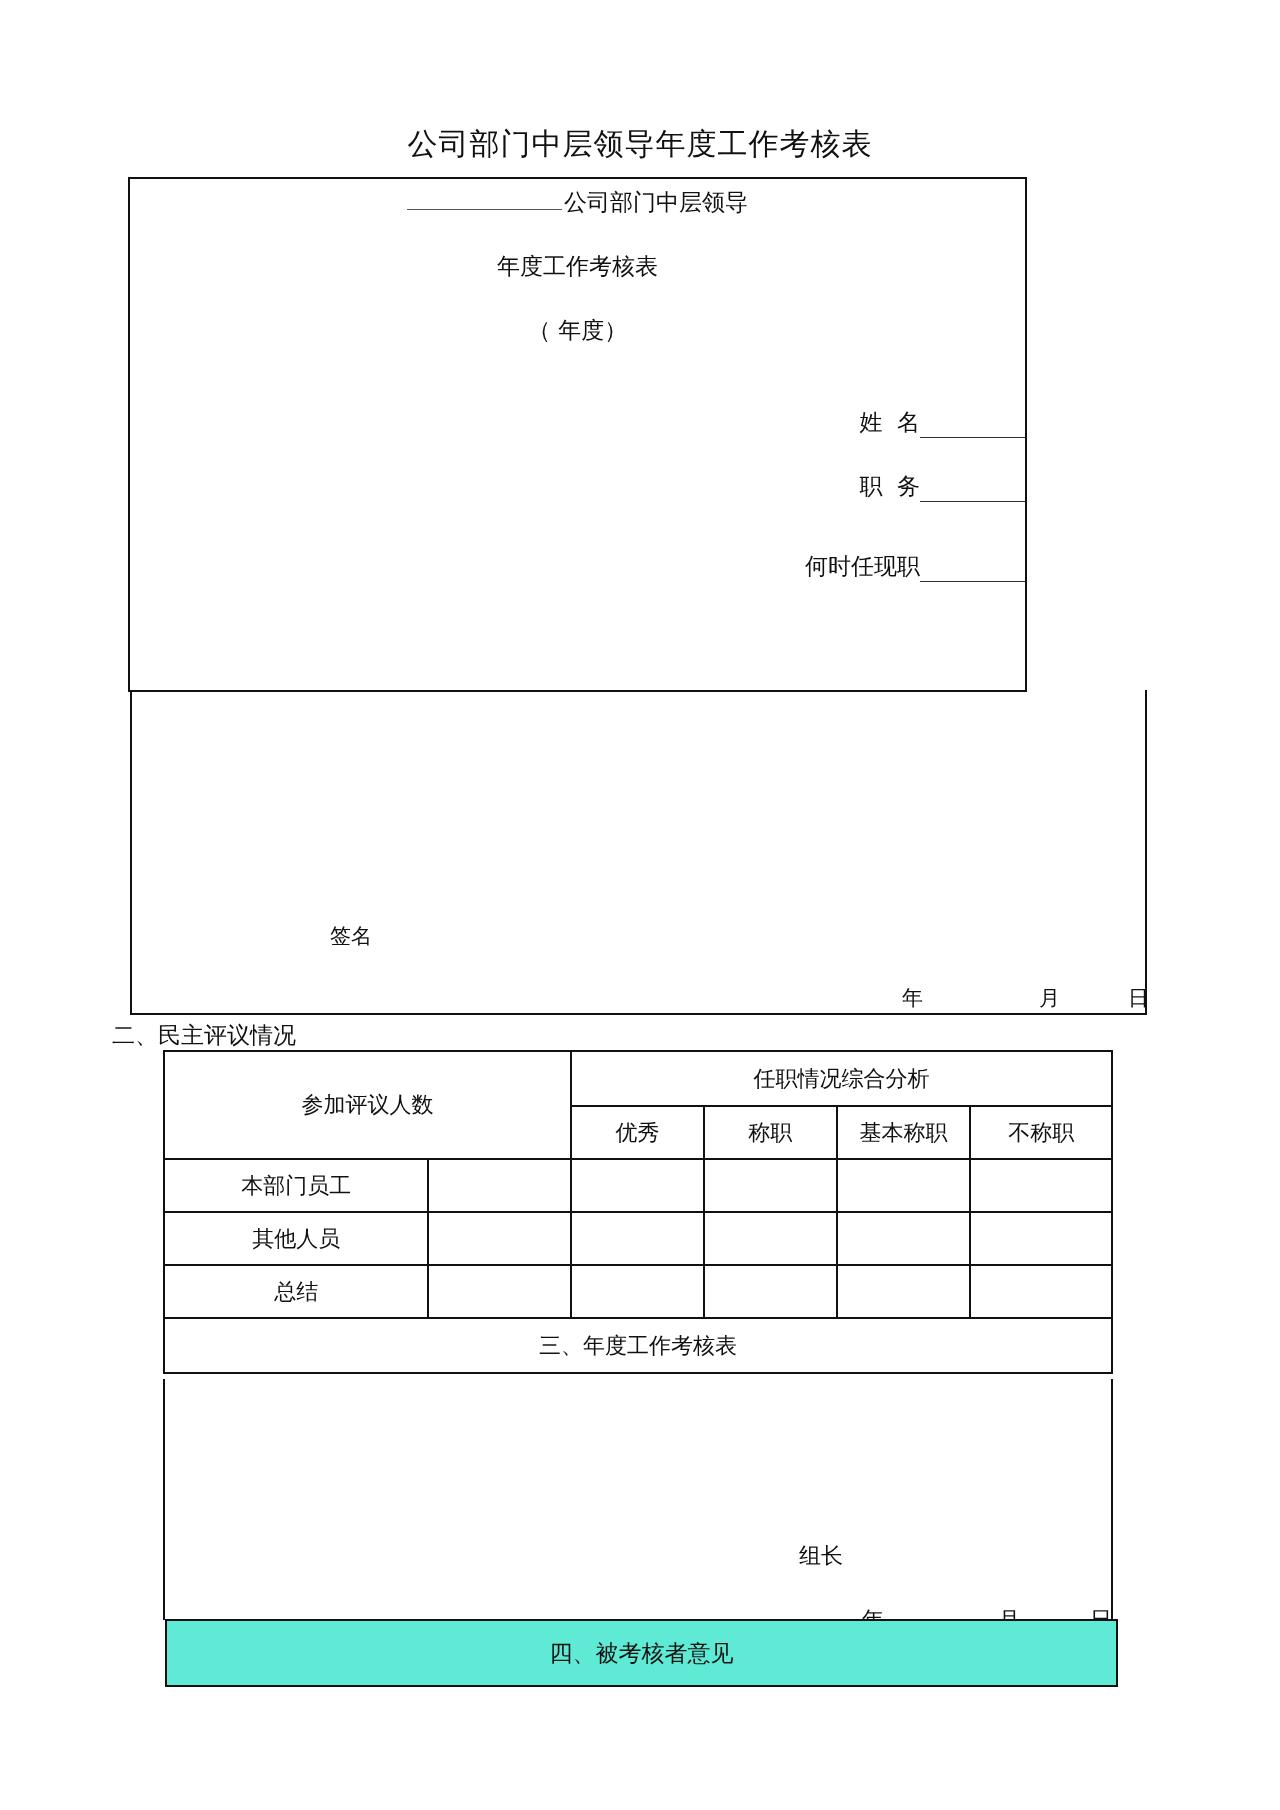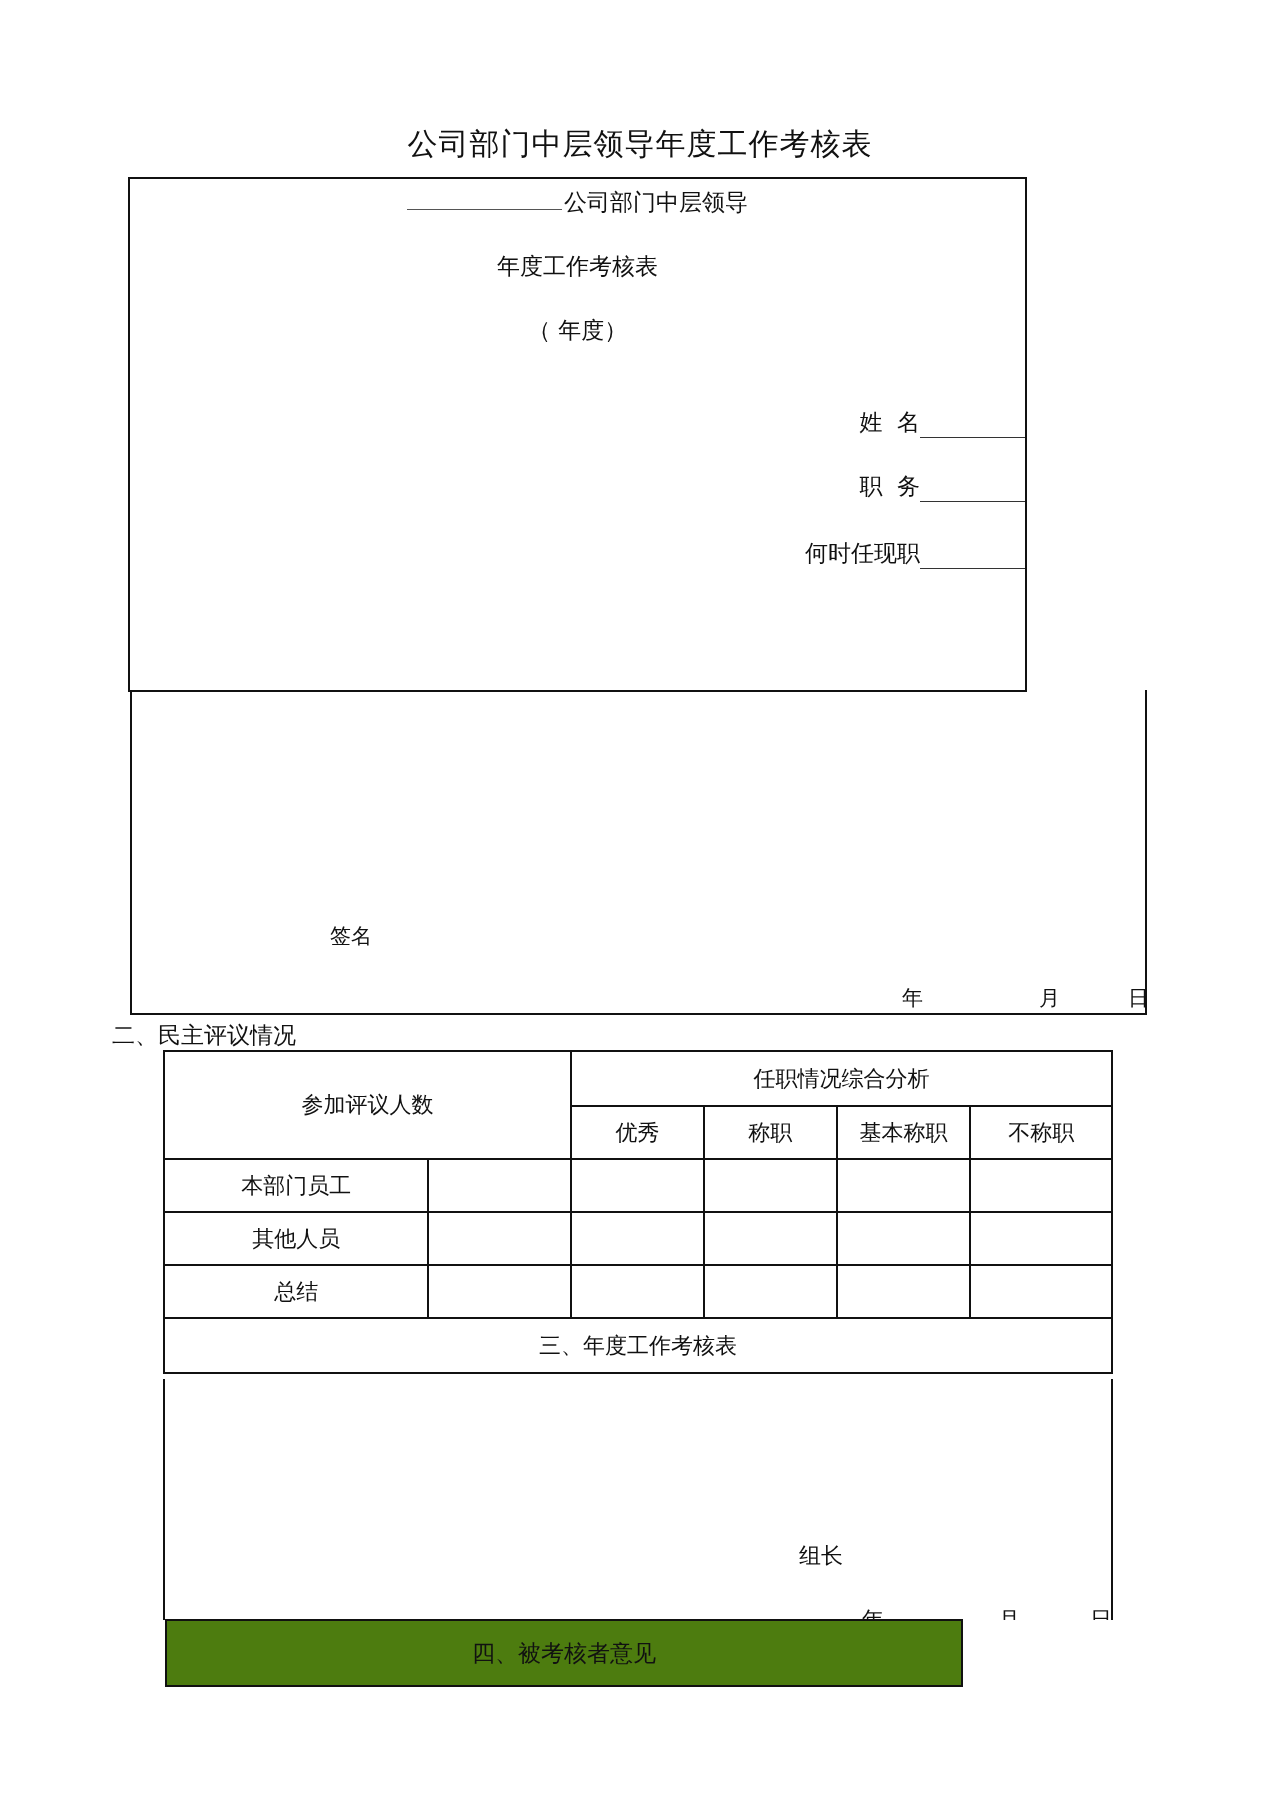--- a/index.html
+++ b/index.html
@@ -21,21 +21,21 @@
   .sec1 { left: 130px; top: 690px; width: 1017px; height: 325px; border-top: none; }
   .sec1-title { position: absolute; left: 4px; top: 8px; font-size: 23px; font-family: "DejaVu Serif", serif; }
   .sign { position: absolute; left: 198px; top: 232px; font-size: 21px; }
   .date { position: absolute; top: 294px; font-size: 21px; }
   .sec2-title { left: 112px; top: 1020px; font-size: 23px; }
   table.grid { position: absolute; left: 163px; top: 1050px; border-collapse: collapse; width: 950px; }
   table.grid td { border: 2px solid #111; text-align: center; font-size: 22px; height: 51px; padding: 0; }
   .sec3-body { left: 163px; top: 1379px; width: 950px; height: 241px; border-top: none; border-bottom: none; overflow: hidden; }
   .leader { position: absolute; left: 634px; top: 162px; font-size: 22px; }
   .date3 { position: absolute; top: 226px; font-size: 22px; }
-  .sec4 { left: 165px; top: 1619px; width: 798px; height: 68px; display: flex; align-items: center; justify-content: center; font-size: 23px; background: #4d7c0f; }
+  .sec4 { left: 165px; top: 1619px; width: 953px; height: 68px; display: flex; align-items: center; justify-content: center; font-size: 23px; background: #5eead4; }
 </style>
 </head>
 <body>
 
 <div class="abs title">公司部门中层领导年度工作考核表</div>
 
 <div class="abs box cover">
   <div class="cover-line1">
     <span class="blank-ul"></span><span>公司部门中层领导</span>
   </div>
@@ -43,21 +43,21 @@
   <div class="cover-line3">（  年度）</div>
 
   <div class="field" style="top:228px;">
     <span class="fl" style="white-space:pre;">姓  名</span>
       <span class="ful"></span>
   </div>
   <div class="field" style="top:292px;">
     <span class="fl" style="white-space:pre;">职  务</span>
       <span class="ful"></span>
   </div>
-  <div class="field" style="top:359px;">
+  <div class="field" style="top:372px;">
     <span class="fl">何时任现职</span>
       <span class="ful"></span>
   </div>
 </div>
 
 <div class="abs box sec1">
   <div class="sign">签名</div>
   <div class="date" style="left:770px;">年</div>
   <div class="date" style="left:907px;">月</div>
   <div class="date" style="left:996px;">日</div>

